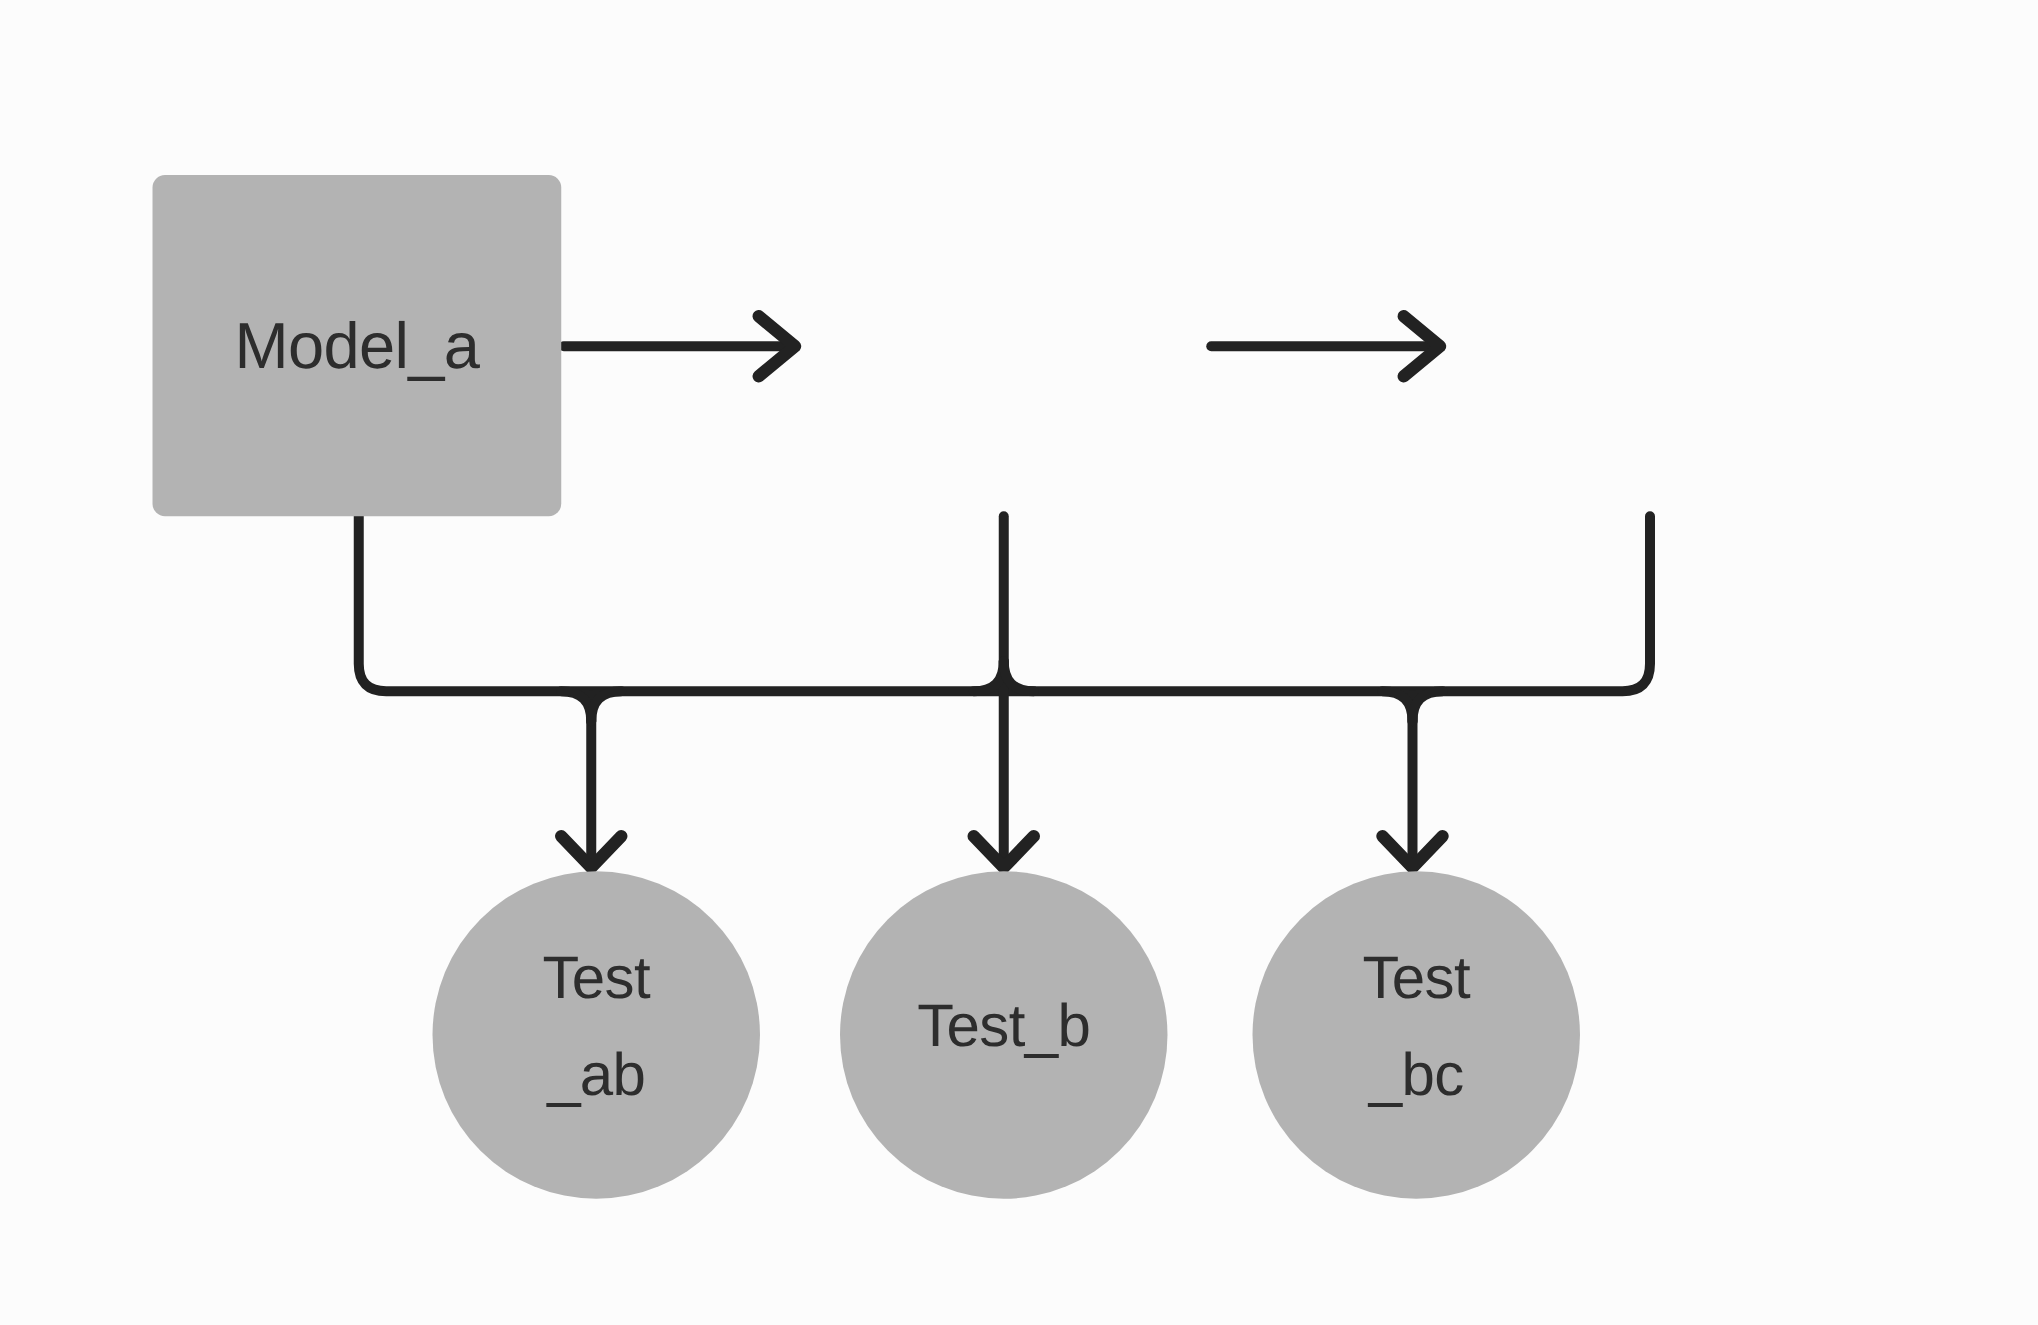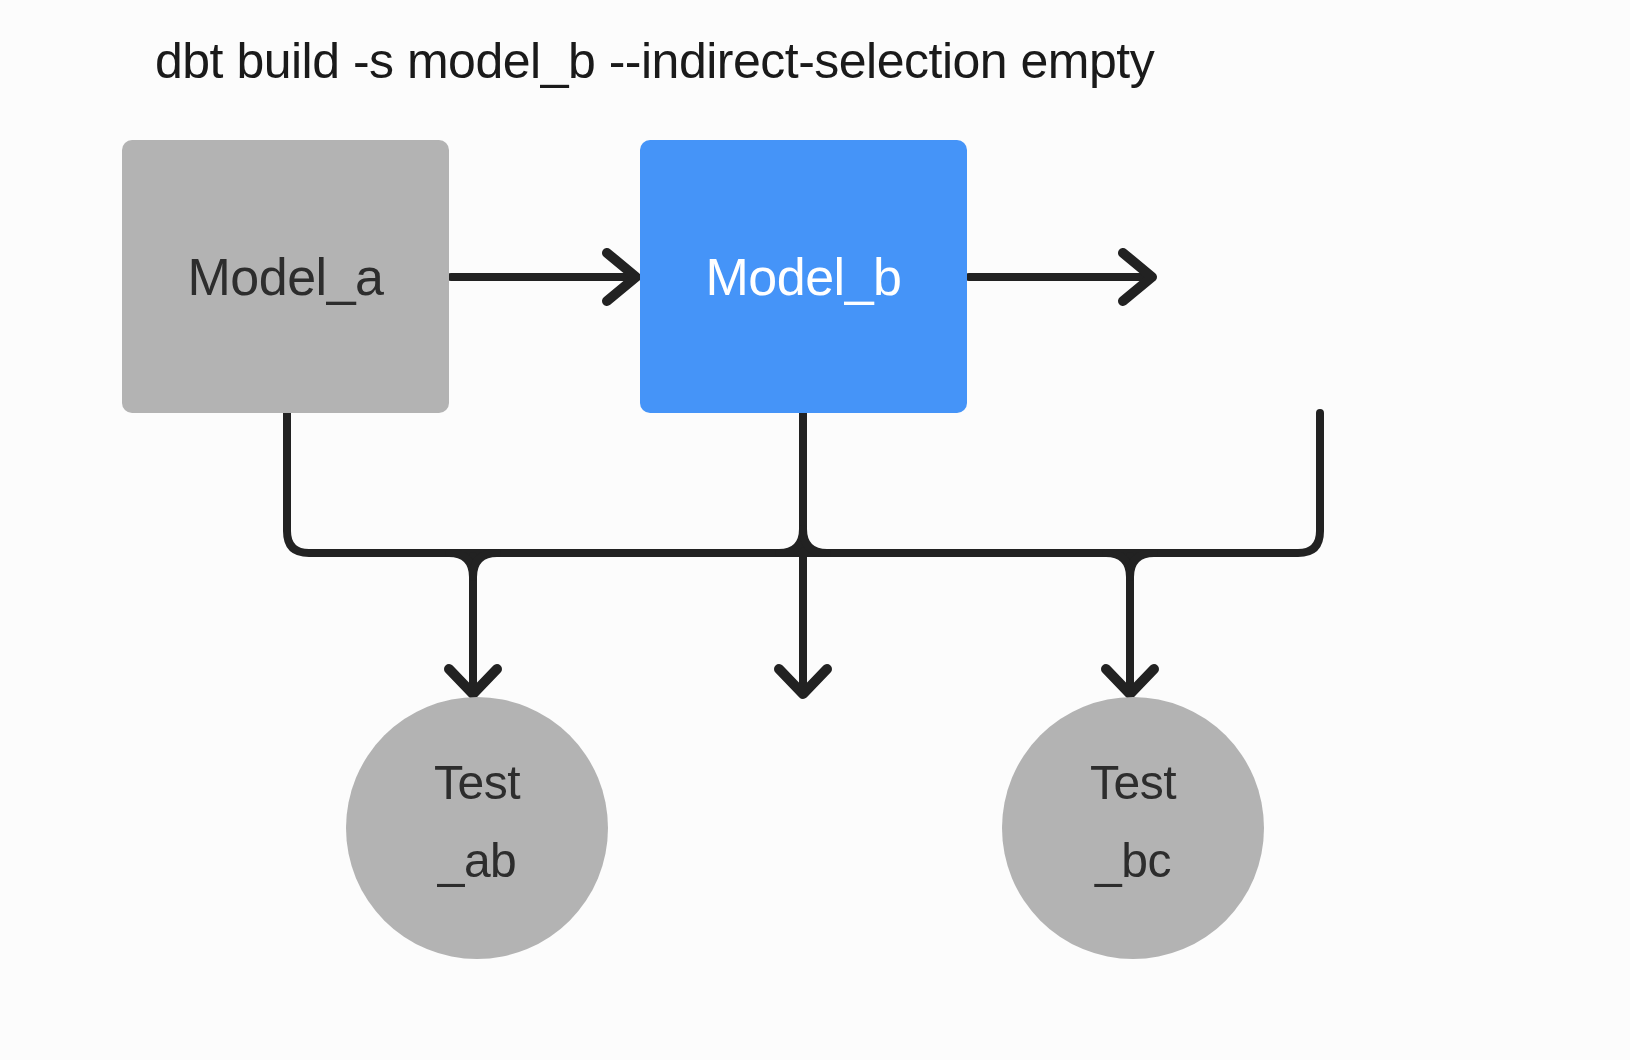--- a/index.html
+++ b/index.html
@@ -84,21 +84,20 @@
   #node-model-c { left: 1153px; top: 140px; }
   #node-test-ab { left: 346px;  top: 697px; }
   #node-test-b  { left: 672px;  top: 697px; }
   #node-test-bc { left: 1002px; top: 697px; }
 </style>
 </head>
 <body>
 
 <div class="canvas">
 
-  <div class="title">dbt build -s model_b --indirect-selection empty</div>
 
   <svg class="edges" viewBox="0 0 1630 1060" xmlns="http://www.w3.org/2000/svg" aria-hidden="true">
 
     <path class="shaft" d="M451 277 H630"></path>
     <path class="head" d="M607 253 L636 277 L607 301"></path>
 
     <path class="shaft" d="M969 277 H1146"></path>
     <path class="head" d="M1123 253 L1152 277 L1123 301"></path>
 
     <path class="rail" d="M287 413 V531 Q287 553 309 553 H1298 Q1320 553 1320 531 V413"></path>
@@ -116,32 +115,34 @@
     <path class="shaft" d="M1130 556 V691"></path>
     <path class="head" d="M1106 669 L1130 694 L1154 669"></path>
     <path class="fillet" d="M1106 553 Q1130 553 1130 577"></path>
     <path class="fillet" d="M1154 553 Q1130 553 1130 577"></path>
   </svg>
 
   <div class="node box" id="node-model-a">
     <span class="label">Model_a</span>
   </div>
 
-  <div class="node box selected" id="node-model-b">
-    <span class="label">Model_b</span>
-  </div>
 
 
   <div class="node circle" id="node-test-ab">
     <div class="label">
         <div>Test</div>
         <div>_ab</div>
       </div>
   </div>
 
+  <div class="node circle" id="node-test-b">
+    <div class="label">
+        <div>Test_b</div>
+      </div>
+  </div>
 
   <div class="node circle" id="node-test-bc">
     <div class="label">
         <div>Test</div>
         <div>_bc</div>
       </div>
   </div>
 
 </div>
 

